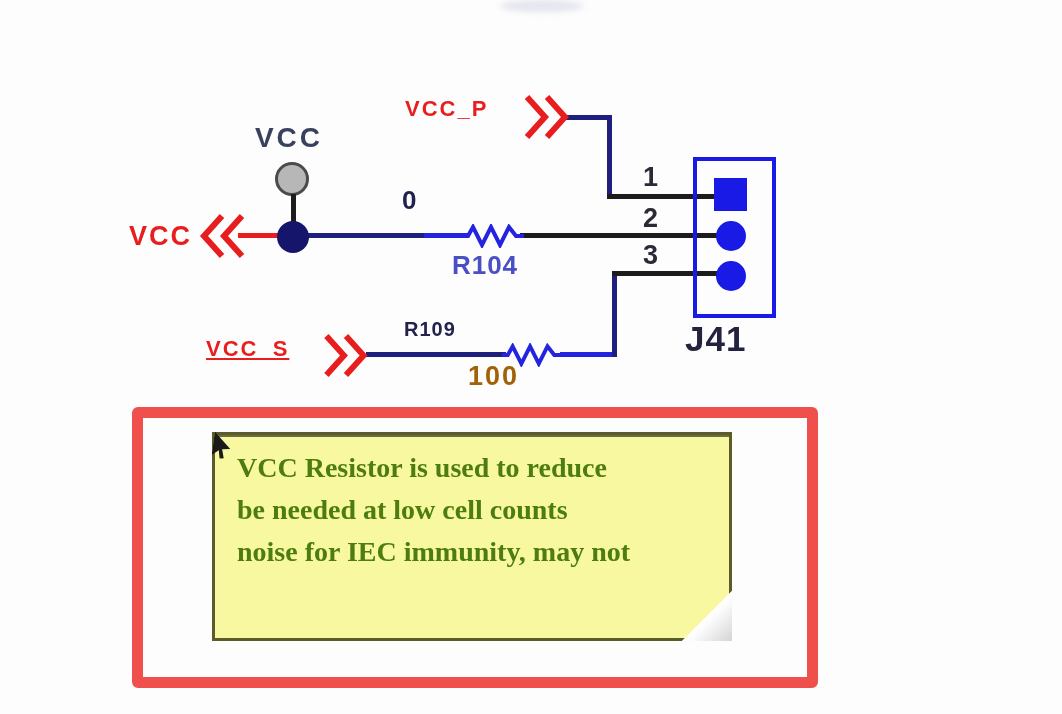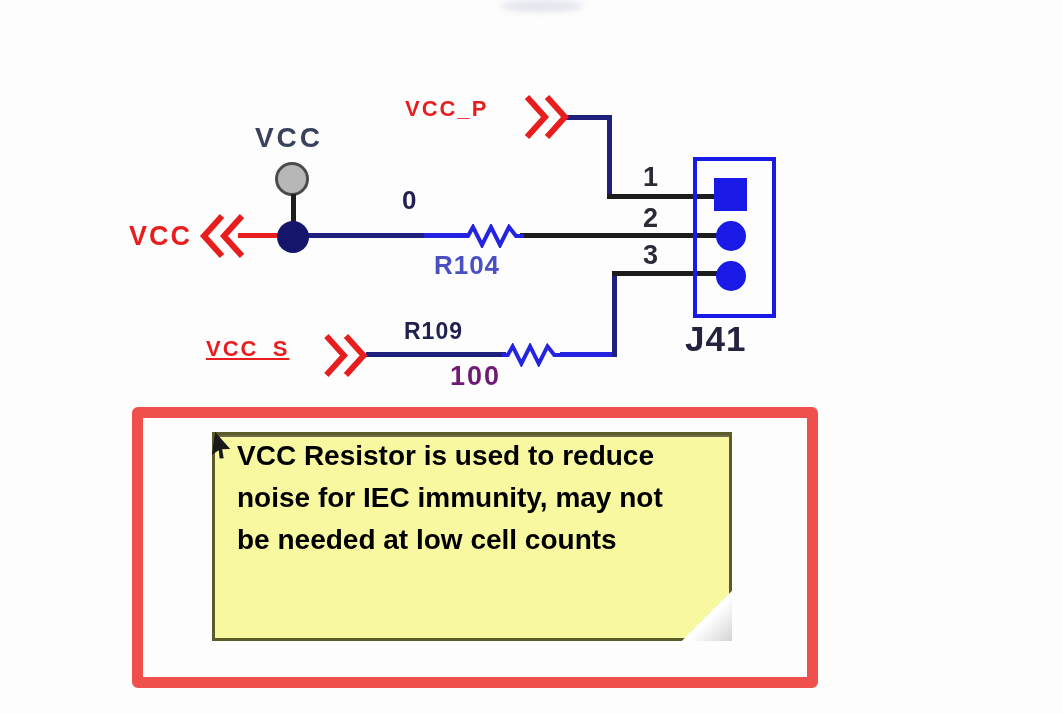--- a/index.html
+++ b/index.html
@@ -27,23 +27,23 @@
   
   .frame{position:absolute;left:132px;top:407px;width:686px;height:281px;
     border:11px solid #f0504c;border-radius:6px;box-sizing:border-box;}
   .note{position:absolute;left:212px;top:432px;width:520px;height:209px;
     background:#f8f8a0;border:3px solid #5c5c2a;box-sizing:border-box;
     clip-path:polygon(0 0,100% 0,100% calc(100% - 50px),calc(100% - 50px) 100%,0 100%);
     box-shadow:inset 0 2px 0 #6a6a45;}
   .dogear{position:absolute;left:682px;top:591px;width:50px;height:50px;
     clip-path:polygon(0 100%,100% 0,100% 100%);
     background:linear-gradient(135deg,#70704a 0px,#70704a 4px,#fdfdfd 4px,#ffffff 55%,#d4d4d4 100%);}
-  .note-text{position:absolute;left:237px;top:435px;width:490px;
-    font-family:Liberation Sans, sans-serif;font-weight:bold;font-size:28px;
-    line-height:42px;color:#000000;}
+  .note-text{position:absolute;left:237px;top:447px;width:490px;
+    font-family:Liberation Serif, serif;font-weight:bold;font-size:28px;
+    line-height:42px;color:#4d7c0f;}
   .cursor-arrow{position:absolute;left:213px;top:433px;width:20px;height:26px;background:#1a1a1a;
     clip-path:polygon(0 0,88% 58%,48% 63%,62% 96%,42% 100%,32% 68%,0 90%);transform:rotate(8deg);}
   .smudge{position:absolute;left:500px;top:0;width:84px;height:12px;
     background:rgba(190,196,216,0.4);filter:blur(3px);border-radius:50%;}
   svg{display:block;}
 </style>
 </head>
 <body>
 
 <div id="canvas">
@@ -91,29 +91,29 @@
     <svg class="abs" style="left:321px;top:332px;" width="48" height="47" viewBox="0 0 46 48">
       <path d="M4 4 L22 24 L4 44 M24 4 L42 24 L24 44" stroke="#e81e1e" stroke-width="6" fill="none"></path>
     </svg>
   </div>
 
   <div>
     <div class="lbl" style="left:402px;top:185px;font-size:26px;color:#22224e;">0</div>
     <svg class="abs" style="left:462px;top:224px;" width="62" height="24" viewBox="0 0 62 24">
       <path d="M0 12 L6 12 L11 3 L20 21 L29 3 L38 21 L47 3 L54 12 L62 12" stroke="#2323e0" stroke-width="4" fill="none"></path>
     </svg>
-    <div class="lbl" style="left:422px;top:250px;width:90px;text-align:center;font-size:26px;letter-spacing:1px;color:#4b4fc4;">R104</div>
+    <div class="lbl" style="left:440px;top:250px;width:90px;text-align:center;font-size:26px;letter-spacing:1px;color:#4b4fc4;">R104</div>
   </div>
 
   <div>
-    <div class="lbl" style="left:404px;top:318px;font-size:23px;letter-spacing:1px;color:#22224e;">R109</div>
+    <div class="lbl" style="left:404px;top:318px;font-size:20px;letter-spacing:1px;color:#22224e;">R109</div>
     <svg class="abs" style="left:502px;top:343px;" width="60" height="24" viewBox="0 0 62 24">
       <path d="M0 12 L6 12 L11 3 L20 21 L29 3 L38 21 L47 3 L54 12 L62 12" stroke="#2323e0" stroke-width="4" fill="none"></path>
     </svg>
-    <div class="lbl" style="left:450px;top:361px;font-size:27px;letter-spacing:2px;color:#701a75;">100</div>
+    <div class="lbl" style="left:468px;top:361px;font-size:27px;letter-spacing:2px;color:#a16207;">100</div>
   </div>
 
   <div>
     <div class="pin-num" style="top:162px;">1</div>
     <div class="pin-num" style="top:203px;">2</div>
     <div class="pin-num" style="top:240px;">3</div>
     <div class="conn-body"></div>
     <div class="pad-square"></div>
     <div class="pad-circle" style="left:716px;top:221px;"></div>
     <div class="pad-circle" style="left:716px;top:261px;"></div>
@@ -121,18 +121,18 @@
   </div>
 
   <div class="frame"></div>
 
   <div>
     <div class="note"></div>
     <div class="dogear"></div>
     <div class="cursor-arrow"></div>
     <div class="note-text">
       <div>VCC Resistor is used to reduce</div>
+      <div>be needed at low cell counts</div>
       <div>noise for IEC immunity, may not</div>
-      <div>be needed at low cell counts</div>
     </div>
   </div>
 
 </div>
 
 </body></html>

